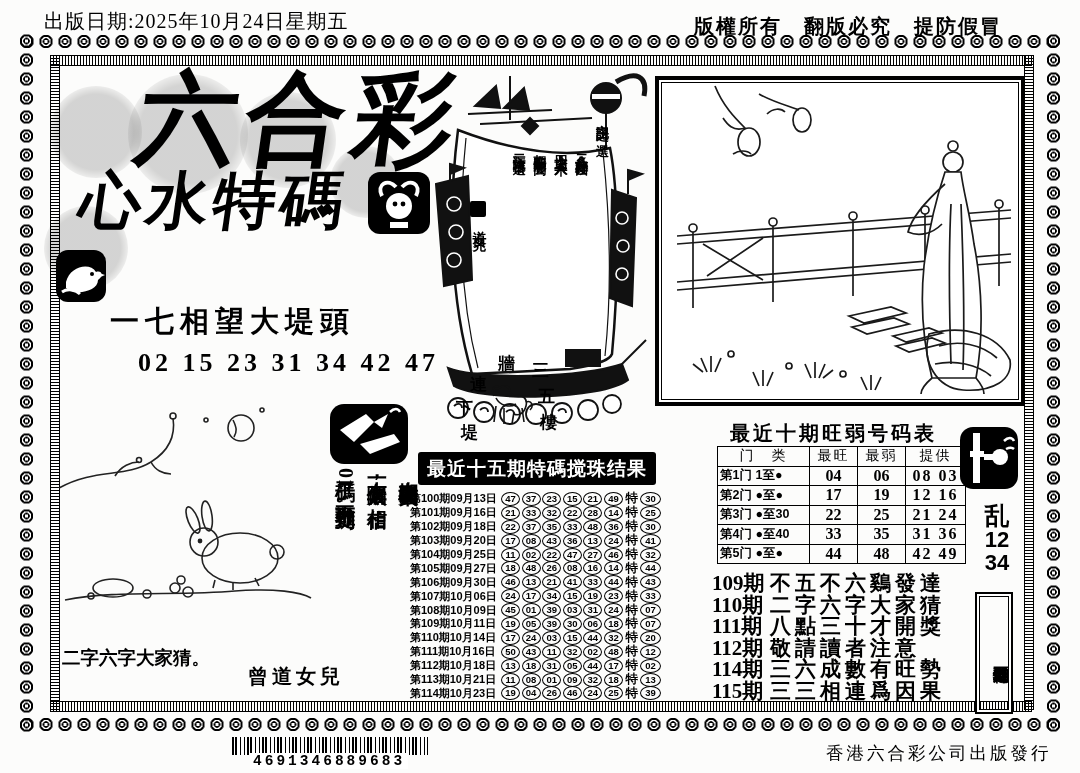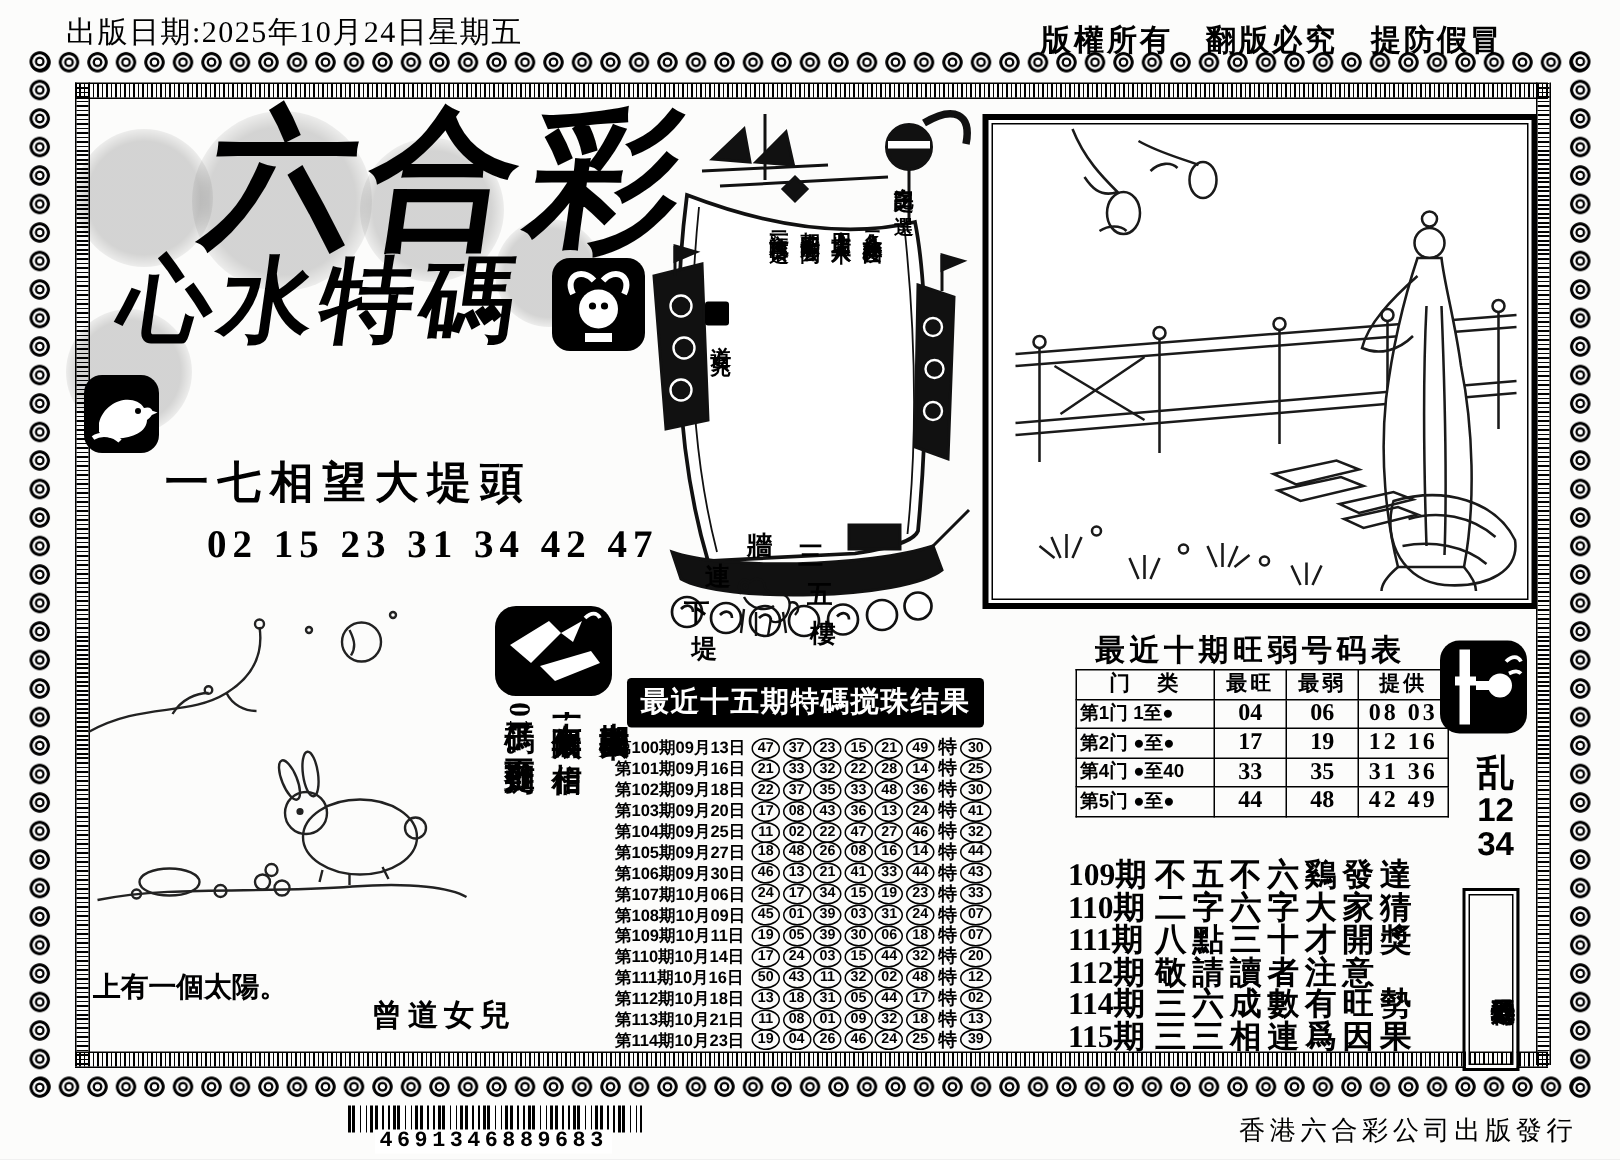--- a/index.html
+++ b/index.html
@@ -66,21 +66,21 @@
              font-family:"Liberation Sans",sans-serif;}
   .ball{flex:none;width:17px;height:12px;border:1.3px solid #000;border-radius:50%;
         font:bold 9.5px/12px "Liberation Sans",sans-serif;text-align:center;margin-right:1.6px;}
   .te-label{font-size:12.5px;font-weight:bold;margin:0 2px 0 1px;}
   .te-ball{width:19px;}
 
   
   .hc-title{left:730px;top:420px;font-size:20px;font-weight:bold;letter-spacing:3px;}
   .hc-table{left:717px;top:446px;border-collapse:collapse;table-layout:fixed;width:248px;}
   .hc-table th,.hc-table td{border:1.6px solid #000;padding:0;height:18.5px;text-align:center;}
-  .hc-table th{font-size:14px;font-weight:bold;letter-spacing:2px;}
+  .hc-table th{font-size:14px;font-weight:normal;letter-spacing:2px;}
   .gate-cell{font-size:12.5px;font-weight:bold;text-align:left !important;padding-left:2px !important;
              white-space:nowrap;font-family:"Liberation Sans",sans-serif;}
   .num-cell{font-size:16px;font-weight:bold;}
   .offer-cell{font-size:16px;font-weight:bold;letter-spacing:2px;}
 
   
   .verse{left:712px;top:569px;width:260px;}
   .verse-line{display:flex;align-items:baseline;height:21.6px;}
   .vperiod{font-size:21px;font-weight:bold;width:58px;flex:none;}
   .vtext{font-size:21px;font-weight:bold;letter-spacing:4px;white-space:nowrap;}
@@ -194,21 +194,21 @@
       <path d="M60,8 C64,4 68,4 70,8" stroke="#fff" stroke-width="2.5" fill="none"></path>
     </svg>
   </div>
 
   <div class="abs mys">
       <div class="mys-col">上期玄機圖中天</div>
       <div class="mys-col">上有一個太陽，相信</div>
       <div class="mys-col">平碼01不難可捉到。</div>
     </div>
 
-  <div class="abs disc2">上有一個太陽。</div>
+  <div class="abs disc2">二字六字大家猜。</div>
   <div class="abs disc-sig">曾道女兒</div>
 
   <div class="abs boat">
     <svg width="240" height="368" viewBox="0 0 240 368" style="position:absolute;left:0;top:0;">
       <g stroke="#111" fill="none" stroke-width="2">
         <line x1="90" y1="8" x2="90" y2="52"></line>
         <polygon points="55,38 76,18 80,40" fill="#111"></polygon>
         <polygon points="84,40 104,20 109,42" fill="#111"></polygon>
         <line x1="48" y1="46" x2="132" y2="42"></line>
         <line x1="60" y1="56" x2="172" y2="50"></line>
@@ -523,20 +523,26 @@
           <td class="num-cell">06</td>
           <td class="offer-cell">08 03</td>
         </tr>
         <tr>
           <td class="gate-cell">第2门 ●至●</td>
           <td class="num-cell">17</td>
           <td class="num-cell">19</td>
           <td class="offer-cell">12 16</td>
         </tr>
         <tr>
+          <td class="gate-cell">第3门 ●至30</td>
+          <td class="num-cell">22</td>
+          <td class="num-cell">25</td>
+          <td class="offer-cell">21 24</td>
+        </tr>
+        <tr>
           <td class="gate-cell">第4门 ●至40</td>
           <td class="num-cell">33</td>
           <td class="num-cell">35</td>
           <td class="offer-cell">31 36</td>
         </tr>
         <tr>
           <td class="gate-cell">第5门 ●至●</td>
           <td class="num-cell">44</td>
           <td class="num-cell">48</td>
           <td class="offer-cell">42 49</td>

